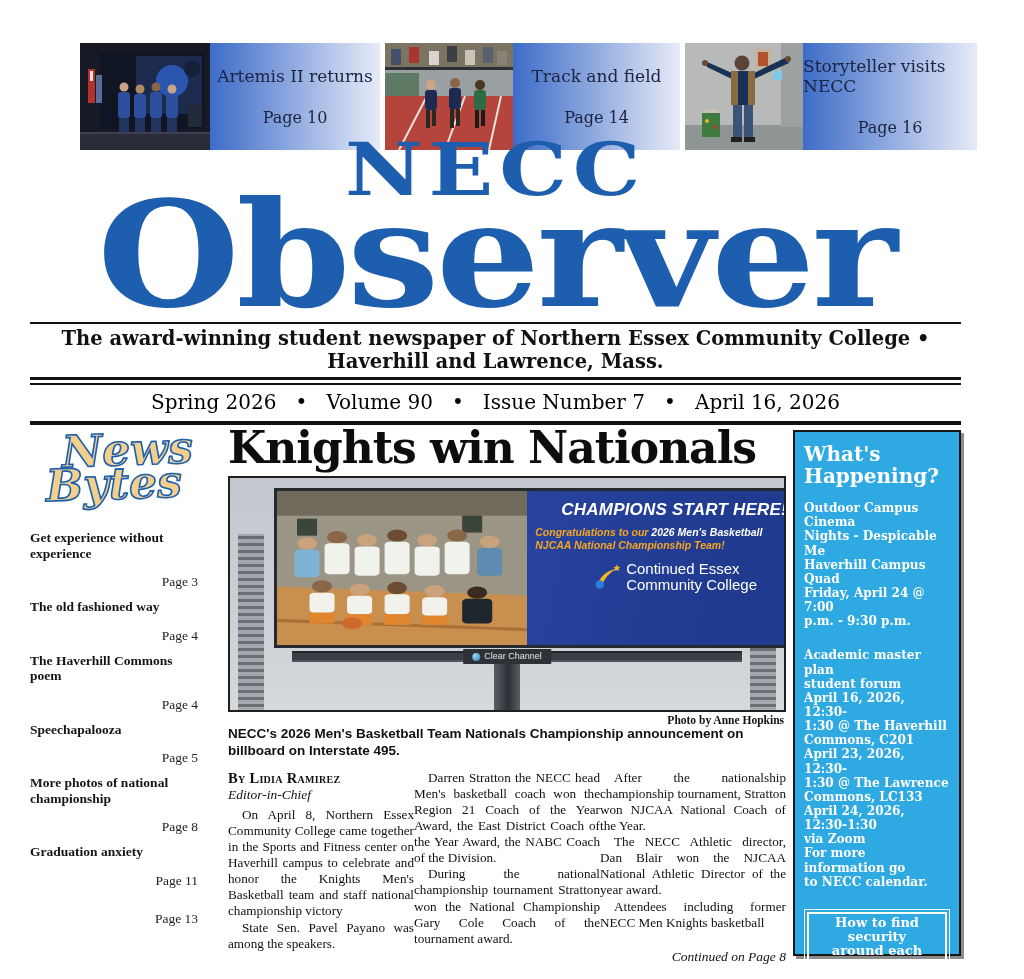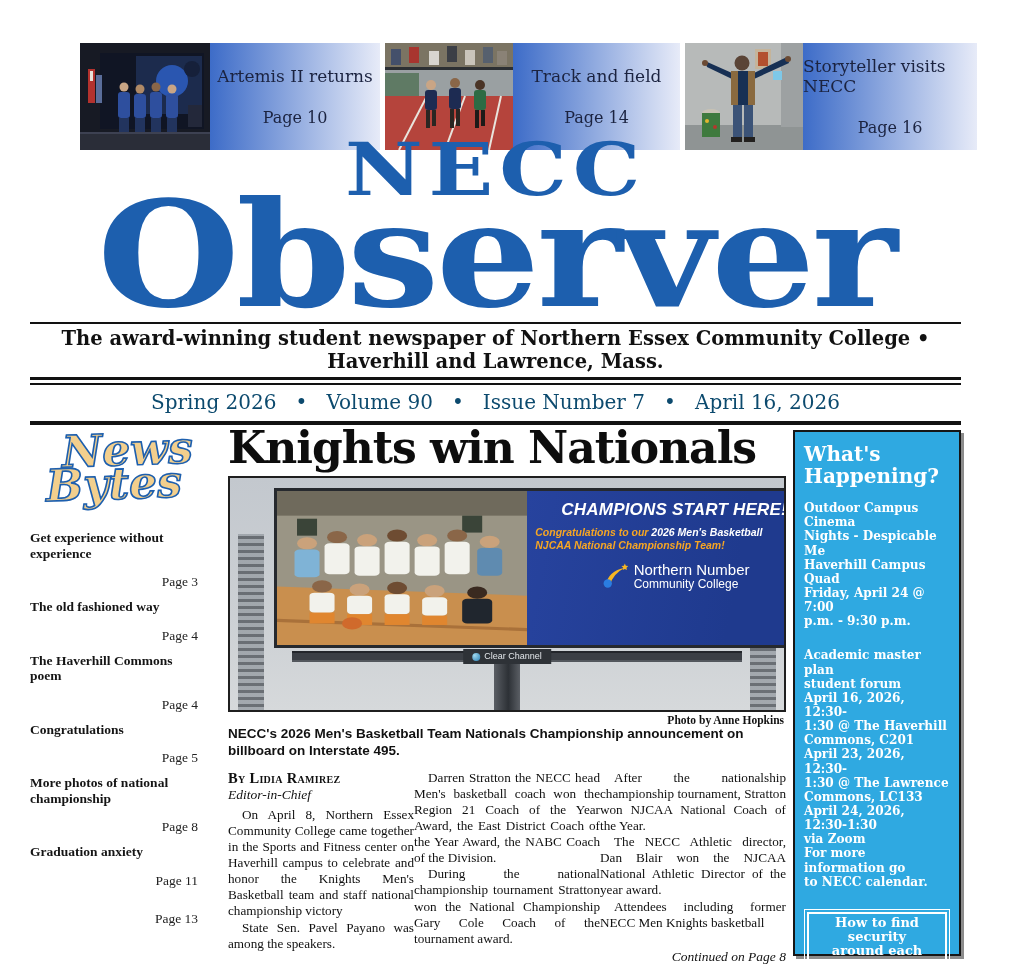--- a/index.html
+++ b/index.html
@@ -35,21 +35,21 @@
   .mh-name{position:absolute;bottom:-6px;left:0;right:0;text-align:center;
     font-family:"DejaVu Serif",serif;font-weight:bold;font-size:146px;line-height:1;
     color:var(--masthead_blue);white-space:nowrap;}
   .mh-name span{display:inline-block;transform:scaleX(1.12);transform-origin:center;letter-spacing:-3px;}
 
   .rulebar{margin:0 63px 0 30px;}
   .rule-thin{border-top:2px solid #121212;}
   .tagline{font-family:"DejaVu Serif",serif;font-size:19.5px;font-weight:bold;color:#111;
     text-align:center;padding:3px 0 4px;}
   .rule-double{height:8px;border-top:3px solid #121212;border-bottom:2px solid #121212;}
-  .dateline{font-family:"DejaVu Serif",serif;font-size:20px;color:#0c4a6e;text-align:center;
+  .dateline{font-family:"DejaVu Serif",serif;font-size:20px;color:#000000;text-align:center;
     padding:5px 0 7px;white-space:pre;}
   .rule-thick{border-top:4px solid #121212;}
 
   
   .main{display:flex;margin:5px 63px 0 30px;}
   .col-left{width:190px;flex:0 0 auto;}
   .col-center{width:558px;flex:0 0 auto;margin-left:8px;}
   .col-right{width:168px;flex:0 0 auto;margin-left:7px;}
 
   
@@ -79,21 +79,21 @@
   .board-left svg{display:block;width:100%;height:100%;}
   .board-right{width:54%;height:100%;background:linear-gradient(100deg,#27439e 0%,var(--billboard_blue) 70%);
     color:#fff;padding:9px 8px 0;}
   .bb1{font-family:"Liberation Sans",sans-serif;font-weight:bold;font-style:italic;
     font-size:17px;text-align:center;letter-spacing:.2px;white-space:nowrap;}
   .bb2{margin-top:6px;font-family:"Liberation Sans",sans-serif;
     font-weight:bold;font-style:italic;font-size:10.5px;line-height:1.25;}
   .bb-or{color:var(--billboard_orange);}
   .bb-logo{display:flex;align-items:center;justify-content:center;margin-top:9px;gap:5px;}
   .bb-logo-text div:first-child{font-family:"Liberation Sans",sans-serif;font-size:15px;line-height:1.05;}
-  .bb-logo-text div:last-child{font-family:"Liberation Sans",sans-serif;font-size:12px;line-height:1.05;}
+  .bb-logo-text div:last-child{font-family:"Liberation Sans",sans-serif;font-size:15px;line-height:1.05;}
   .catwalk{position:absolute;left:62px;top:173px;width:450px;height:11px;background:#3b3f45;
     border-top:2px solid #23262b;border-bottom:2px solid #53575d;}
   .cc-badge{position:absolute;left:50%;transform:translateX(-50%);top:171px;background:#2e3237;
     color:#e2e6ea;font-family:"Liberation Sans",sans-serif;font-size:9px;line-height:1;
     padding:3px 9px;white-space:nowrap;display:flex;align-items:center;gap:4px;text-align:center;}
   .cc-dot{width:8px;height:8px;border-radius:50%;background:radial-gradient(circle at 30% 30%,#9fd8ee,#2a7fb4);display:inline-block;}
   .pole{position:absolute;left:50%;transform:translateX(-50%);top:186px;width:26px;height:50px;
     background:linear-gradient(90deg,#5a5e64,#2d3136 55%,#5a5e64);}
   .credit{font-family:"Liberation Serif",serif;font-weight:bold;font-size:11.5px;color:#111;
     text-align:right;margin:2px 2px 0 0;}
@@ -265,21 +265,21 @@
             <div class="nb-title">The old fashioned way</div>
             <div class="nb-page">Page 4</div>
           </div>
 
           <div class="nb-item">
             <div class="nb-title">The Haverhill Commons poem</div>
             <div class="nb-page">Page 4</div>
           </div>
 
           <div class="nb-item">
-            <div class="nb-title">Congratulations</div>
+            <div class="nb-title">Speechapalooza</div>
             <div class="nb-page">Page 5</div>
           </div>
 
           <div class="nb-item">
             <div class="nb-title">More photos of national championship</div>
             <div class="nb-page">Page 8</div>
           </div>
 
           <div class="nb-item">
             <div class="nb-title">Graduation anxiety</div>
@@ -349,21 +349,21 @@
               <span class="bb-or">Congratulations to our</span><span> 2026 Men's Basketball</span><br>
               <span class="bb-or">NJCAA National Championship Team!</span>
             </div>
             <div class="bb-logo">
               <svg width="30" height="30" viewBox="0 0 36 36">
                 <path d="M8 29 Q11 12 31 8 Q17 15 13 29 Z" fill="#f7b722"></path>
                 <circle cx="10.5" cy="27" r="5" fill="#2a7de1"></circle>
                 <path d="M31 3 l1.2 2.6 2.8 .4 -2 2 .5 2.8 -2.5 -1.3 -2.5 1.3 .5 -2.8 -2 -2 2.8 -.4 Z" fill="#f7b722"></path>
               </svg>
               <div class="bb-logo-text">
-                <div>Northern Number</div>
+                <div>Continued Essex</div>
                 <div>Community College</div>
               </div>
             </div>
           </div>
         </div>
         <div class="catwalk"></div>
         <div class="cc-badge">
           <span class="cc-dot"></span>
           <span>Clear Channel</span>
         </div>

